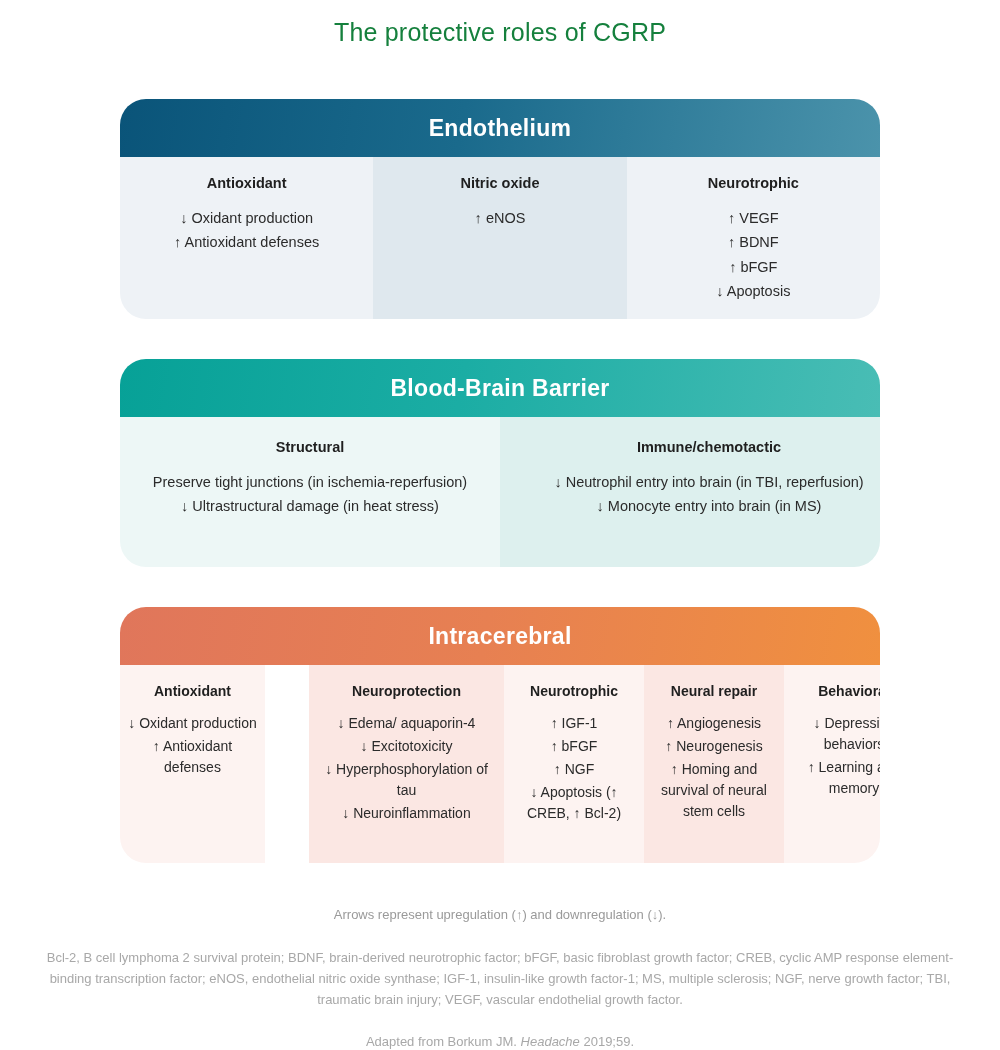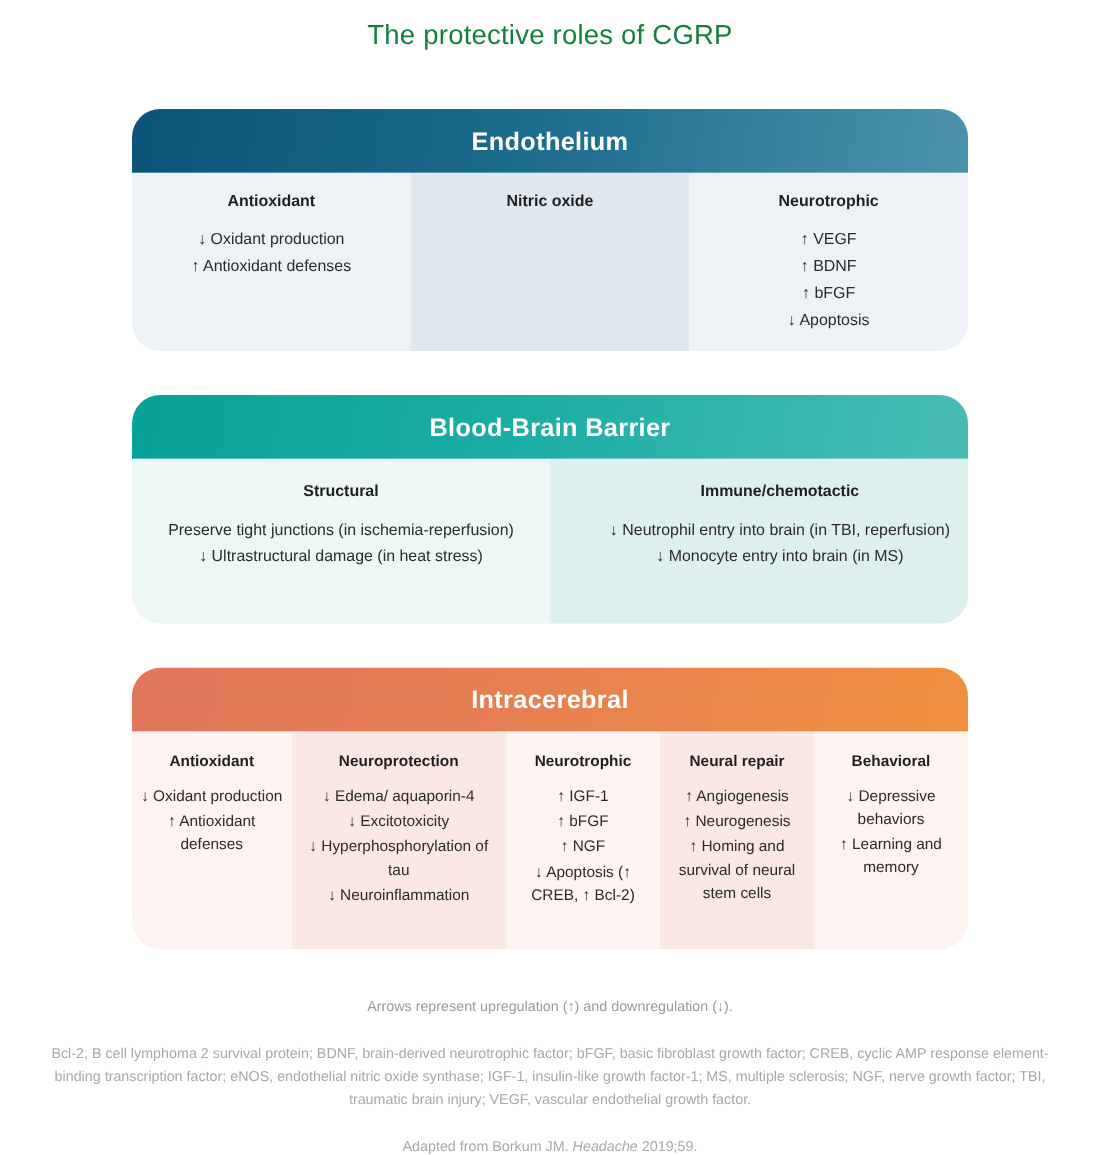--- a/index.html
+++ b/index.html
@@ -75,21 +75,21 @@
   .bbb .col-wide-2 { flex: 0 0 380px; padding-left: 48px; }
 
   
   .intracerebral .cols { height: 198px; align-items: stretch; }
   .intracerebral .col.bg-a { background: #fdf3f1; }
   .intracerebral .col.bg-b { background: #fbe7e3; }
   .intracerebral .col { padding: 18px 8px 20px 8px; }
   .intracerebral .col-title { font-size: 14px; margin-bottom: 14px; }
   .intracerebral .col-item { font-size: 14px; line-height: 1.5; }
   .ic-w1 { flex: 0 0 145px; }
-  .ic-w2 { flex: 0 0 195px; }
+  .ic-w2 { flex: 0 0 195px; margin-left: 44px; }
   .ic-w3 { flex: 0 0 140px; }
   .ic-w4 { flex: 0 0 140px; }
   .ic-w5 { flex: 0 0 140px; }
 
   
   .footnotes { width: 940px; margin: 0 auto; text-align: center; padding-top: 44px; }
   .fn-arrows { font-size: 13px; color: #9a9a9a; }
   .fn-abbrev { font-size: 13px; color: #a8a8a8; line-height: 1.6; margin-top: 26px; }
   .fn-source { font-size: 13px; color: #a8a8a8; margin-top: 24px; }
   .fn-source i { font-style: italic; }
@@ -104,20 +104,21 @@
   <div class="section endothelium">
     <div class="section-header hdr-endothelium">Endothelium</div>
     <div class="cols">
       <div class="col bg-a">
         <div class="col-title">Antioxidant</div>
         <div class="col-item">↓ Oxidant production</div>
         <div class="col-item">↑ Antioxidant defenses</div>
       </div>
       <div class="col bg-b">
         <div class="col-title">Nitric oxide</div>
+        <div class="col-item">↑ eNOS</div>
       </div>
       <div class="col bg-a">
         <div class="col-title">Neurotrophic</div>
         <div class="col-item">↑ VEGF</div>
         <div class="col-item">↑ BDNF</div>
         <div class="col-item">↑ bFGF</div>
         <div class="col-item">↓ Apoptosis</div>
       </div>
     </div>
   </div>

